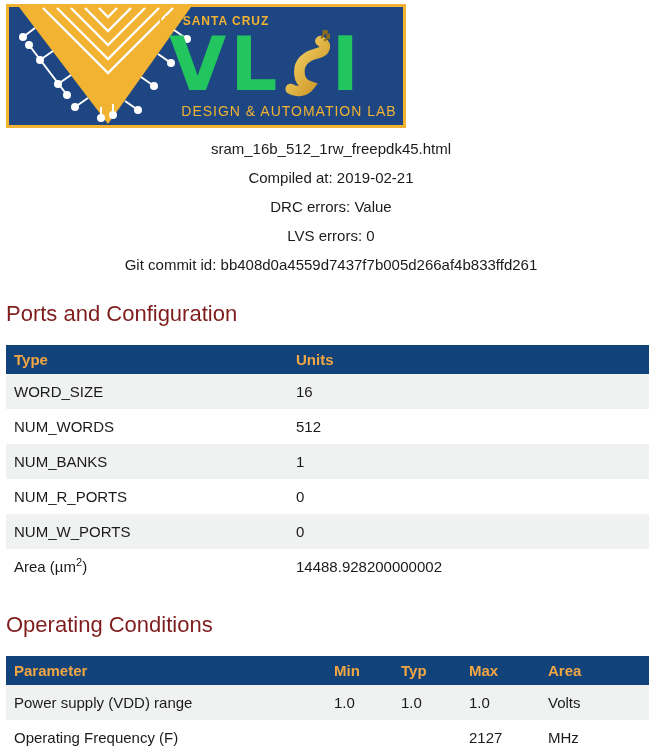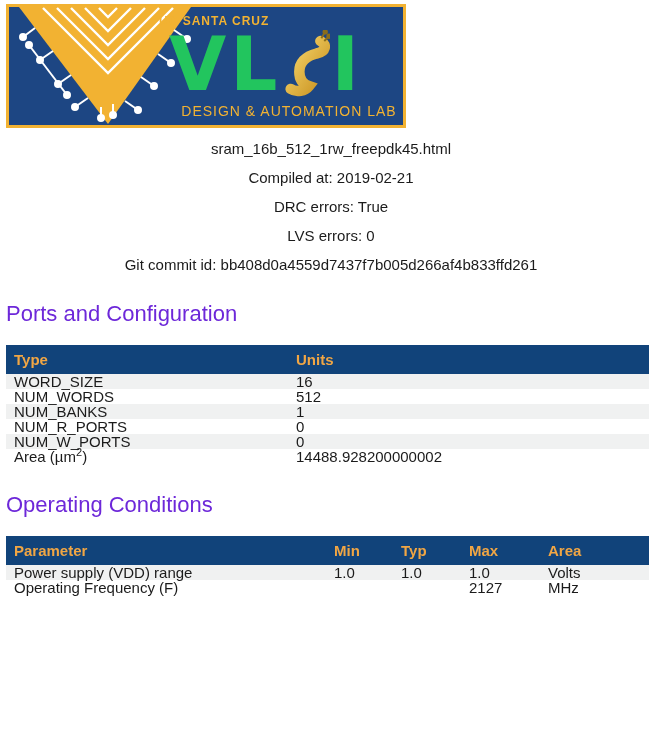--- a/index.html
+++ b/index.html
@@ -80,42 +80,42 @@
     line-height: 16px;
     text-align: center;
   }
 
   
   h2.section {
     margin: 28px 0 18px 0;
     font-size: 22px;
     line-height: 26px;
     font-weight: 400;
-    color: #6d28d9;
+    color: #7f1d1d;
   }
 
   
   table.data {
     border-collapse: collapse;
     width: 643px;
     table-layout: fixed;
   }
   table.data th {
     background: #11437A;
     color: #F1A644;
     text-align: left;
     font-size: 15px;
     font-weight: bold;
     line-height: 15px;
     padding: 7px 8px;
   }
   table.data td {
     font-size: 15px;
     line-height: 15px;
-    padding: 0 8px;
+    padding: 10px 8px;
     vertical-align: middle;
   }
   table.data tbody tr:nth-child(odd)  { background: #F0F1F1; }
   table.data tbody tr:nth-child(even) { background: #ffffff; }
   td sup {
     font-size: 11px;
     line-height: 0;
   }
   .ports-table .col-type  { width: 282px; }
   .cond-table  .col-param { width: 320px; }
@@ -185,21 +185,21 @@
         </g>
       </svg>
       <span>I</span>
     </div>
 
     <div class="lab">DESIGN &amp; AUTOMATION LAB</div>
   </div>
 
   <p class="info">sram_16b_512_1rw_freepdk45.html</p>
   <p class="info">Compiled at: 2019-02-21</p>
-  <p class="info">DRC errors: True</p>
+  <p class="info">DRC errors: Value</p>
   <p class="info">LVS errors: 0</p>
   <p class="info">Git commit id: bb408d0a4559d7437f7b005d266af4b833ffd261</p>
 
   <h2 class="section">Ports and Configuration</h2>
 
   <table class="data ports-table">
     <colgroup>
         <col class="col-type">
         <col>
       </colgroup>

